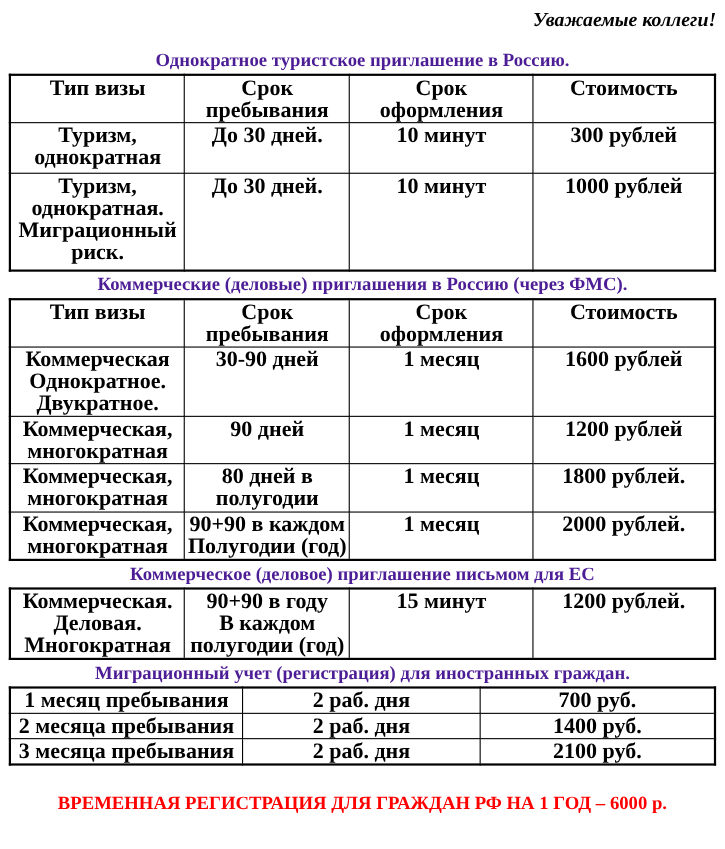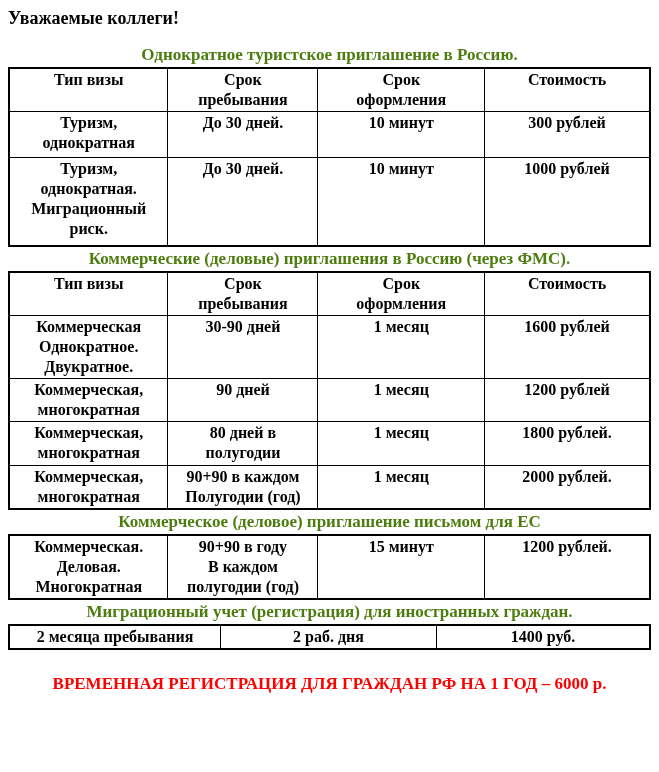--- a/index.html
+++ b/index.html
@@ -3,37 +3,37 @@
 <meta charset="utf-8">
 <style>
   html, body { margin: 0; padding: 0; background: #ffffff; }
   body {
     width: 659px; height: 772px; box-sizing: border-box;
     padding: 8px 8px 0 8px;
     font-family: "Liberation Serif", "DejaVu Serif", serif;
     font-weight: bold; color: #000000;
   }
   .intro {
-    text-align: left; font-size: 18px; line-height: 21px;
+    text-align: right; font-size: 18px; line-height: 21px; font-style: italic;
   }
   .sec-heading {
-    color: #4d7c0f; text-align: center;
+    color: #4c1d95; text-align: center;
     font-size: 17px; line-height: 20px;
     margin: 2px 0 2px 0;
   }
   .sec-heading.first { margin-top: 16px; }
   table {
     border-collapse: collapse; width: 100%; table-layout: fixed;
     border: 2px solid #000000;
   }
   td {
     border: 1px solid #000000;
     text-align: center; vertical-align: top;
     padding: 1px 2px;
-    font-size: 16px; line-height: 20px;
+    font-size: 20px; line-height: 20px;
     white-space: pre-line;
     font-weight: bold;
     overflow: hidden;
   }
   .footer-note {
     margin-top: 24px;
     color: #ff0000; text-align: center;
     font-size: 17px; line-height: 20px;
   }
   
@@ -164,23 +164,33 @@
 
   <div class="sec-heading">Миграционный учет (регистрация) для иностранных граждан.</div>
 
   <table>
     <colgroup>
         <col class="m1">
         <col class="m2">
         <col class="m3">
       </colgroup>
     <tbody>
+        <tr style="height:20px">
+      <td>1 месяц пребывания</td>
+      <td>2 раб. дня</td>
+      <td>700 руб.</td>
+    </tr>
     <tr style="height:20px">
       <td>2 месяца пребывания</td>
       <td>2 раб. дня</td>
       <td>1400 руб.</td>
+    </tr>
+    <tr style="height:20px">
+      <td>3 месяца пребывания</td>
+      <td>2 раб. дня</td>
+      <td>2100 руб.</td>
     </tr>
   </tbody>
     </table>
 
   <div class="footer-note">ВРЕМЕННАЯ РЕГИСТРАЦИЯ ДЛЯ ГРАЖДАН РФ НА 1 ГОД – 6000 р.</div>
 
 </div>
 
 </body></html>

